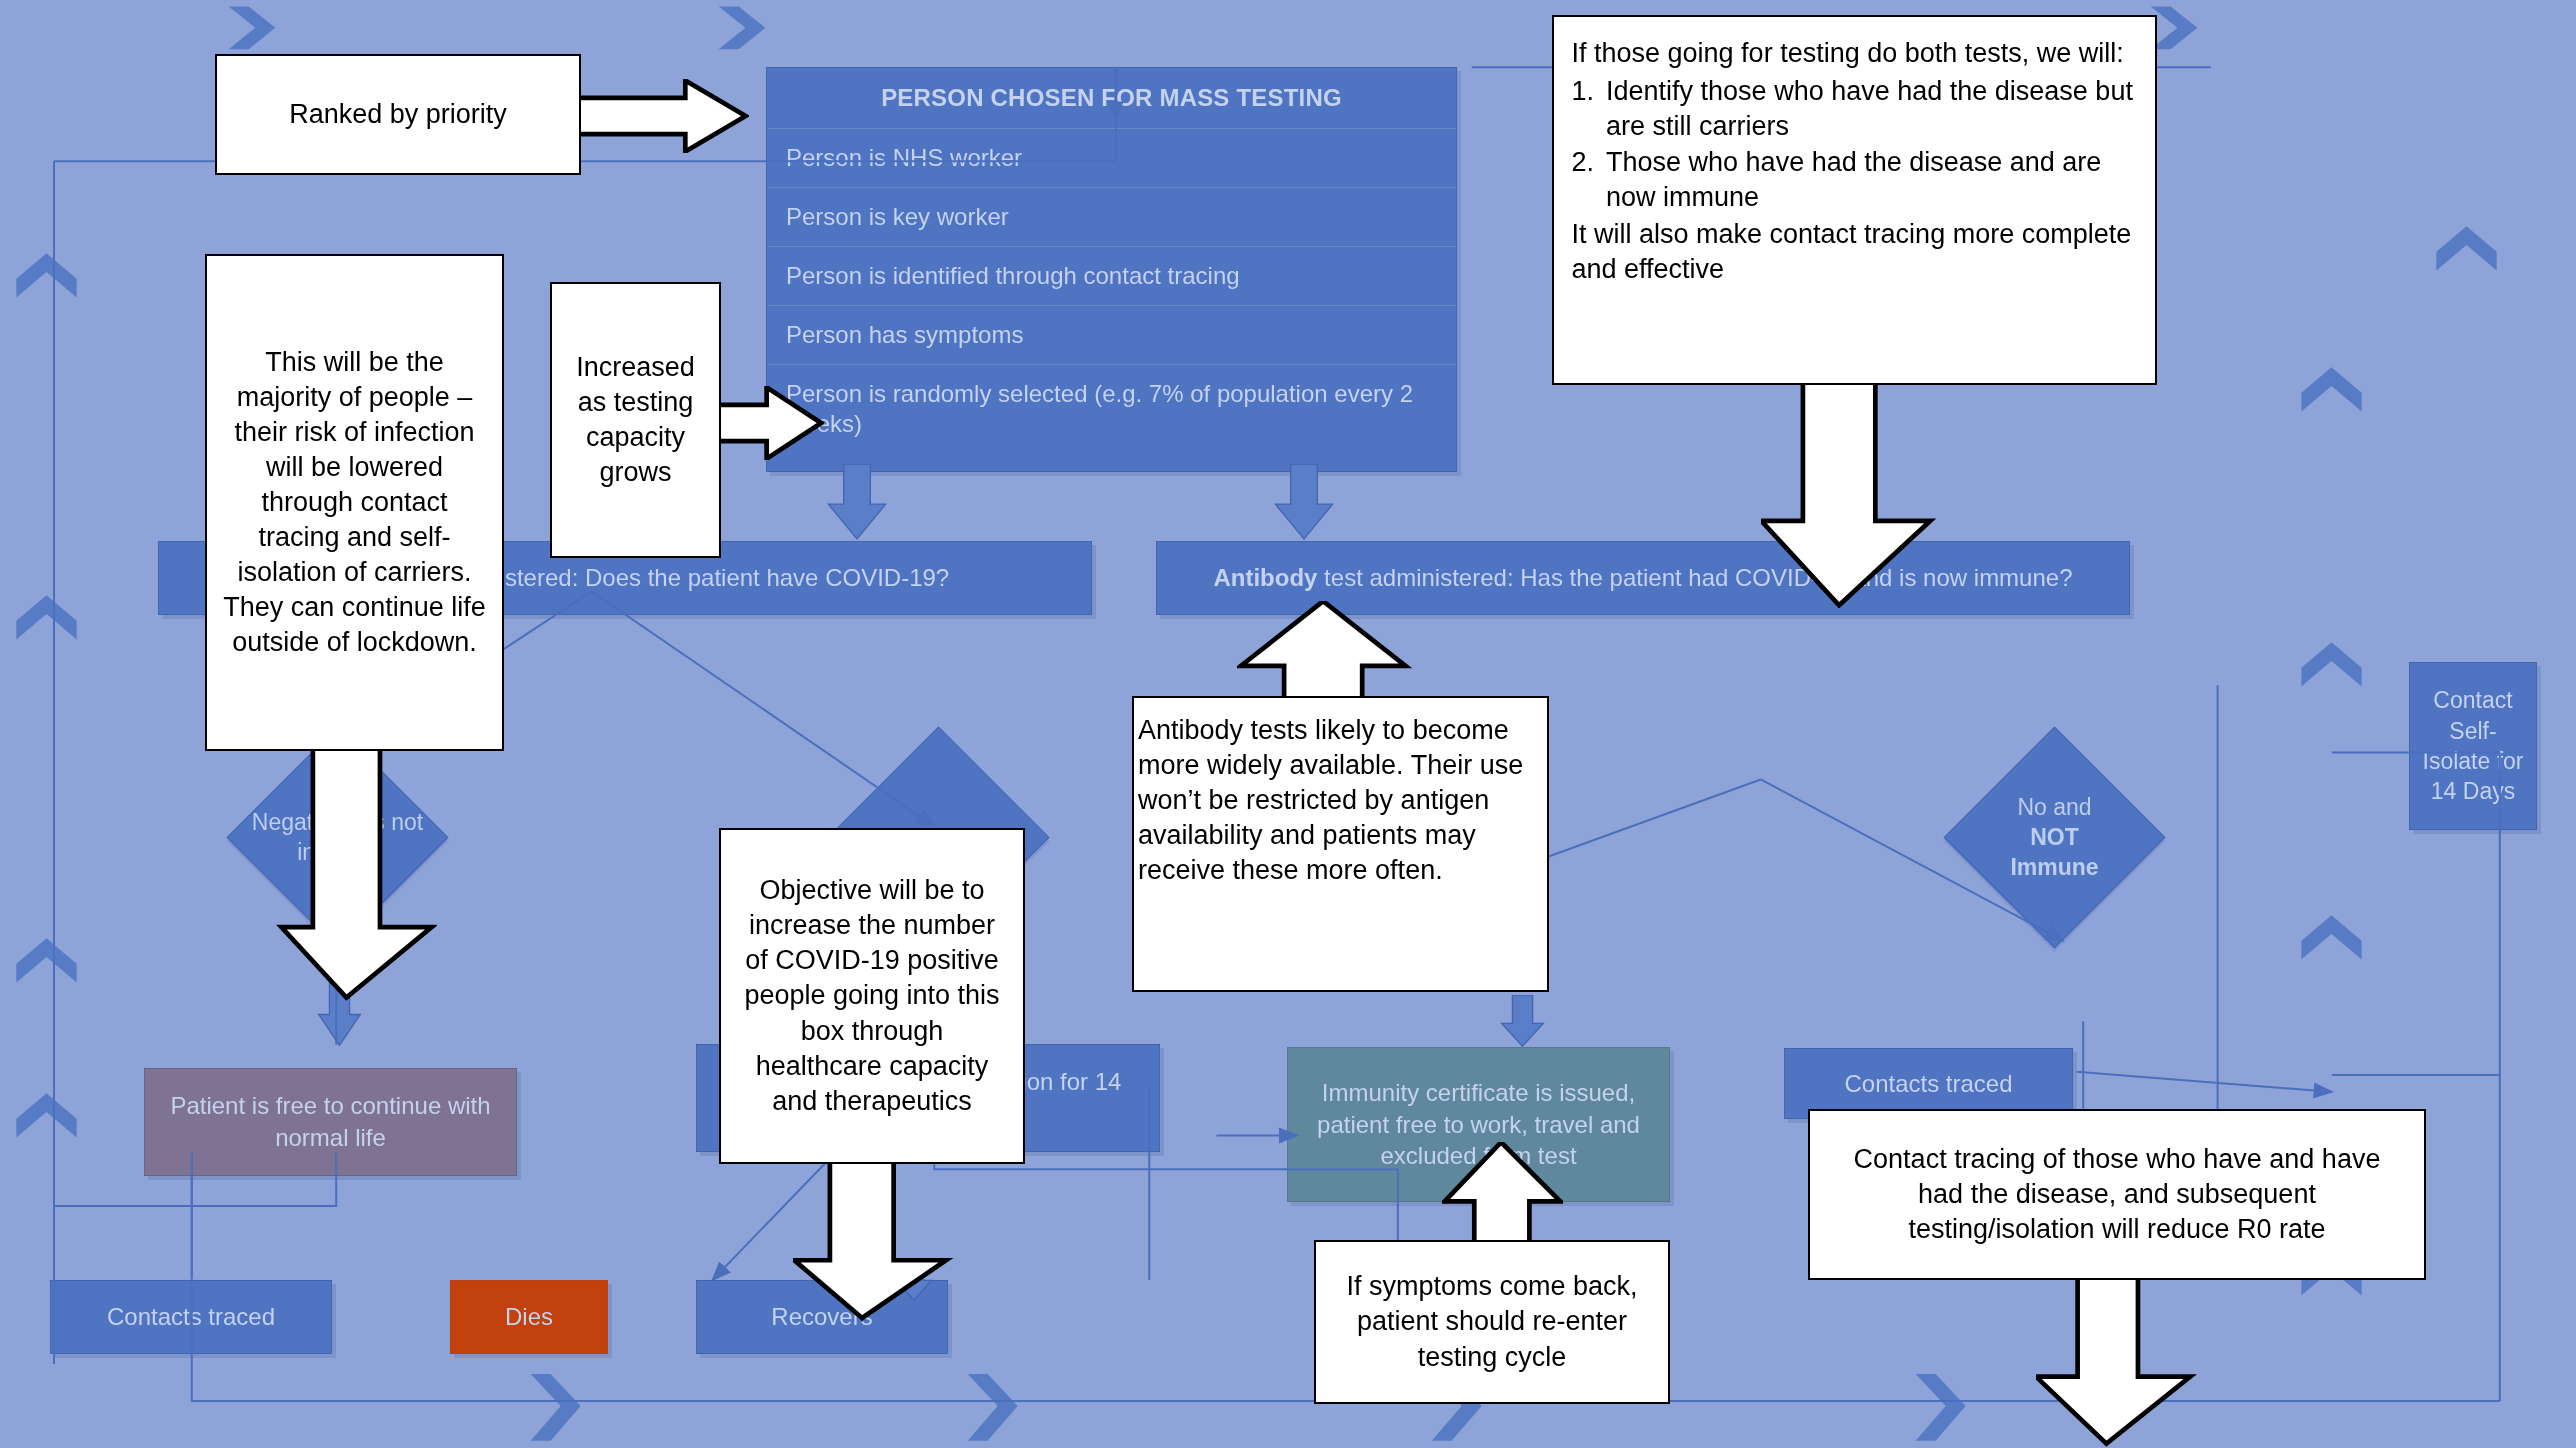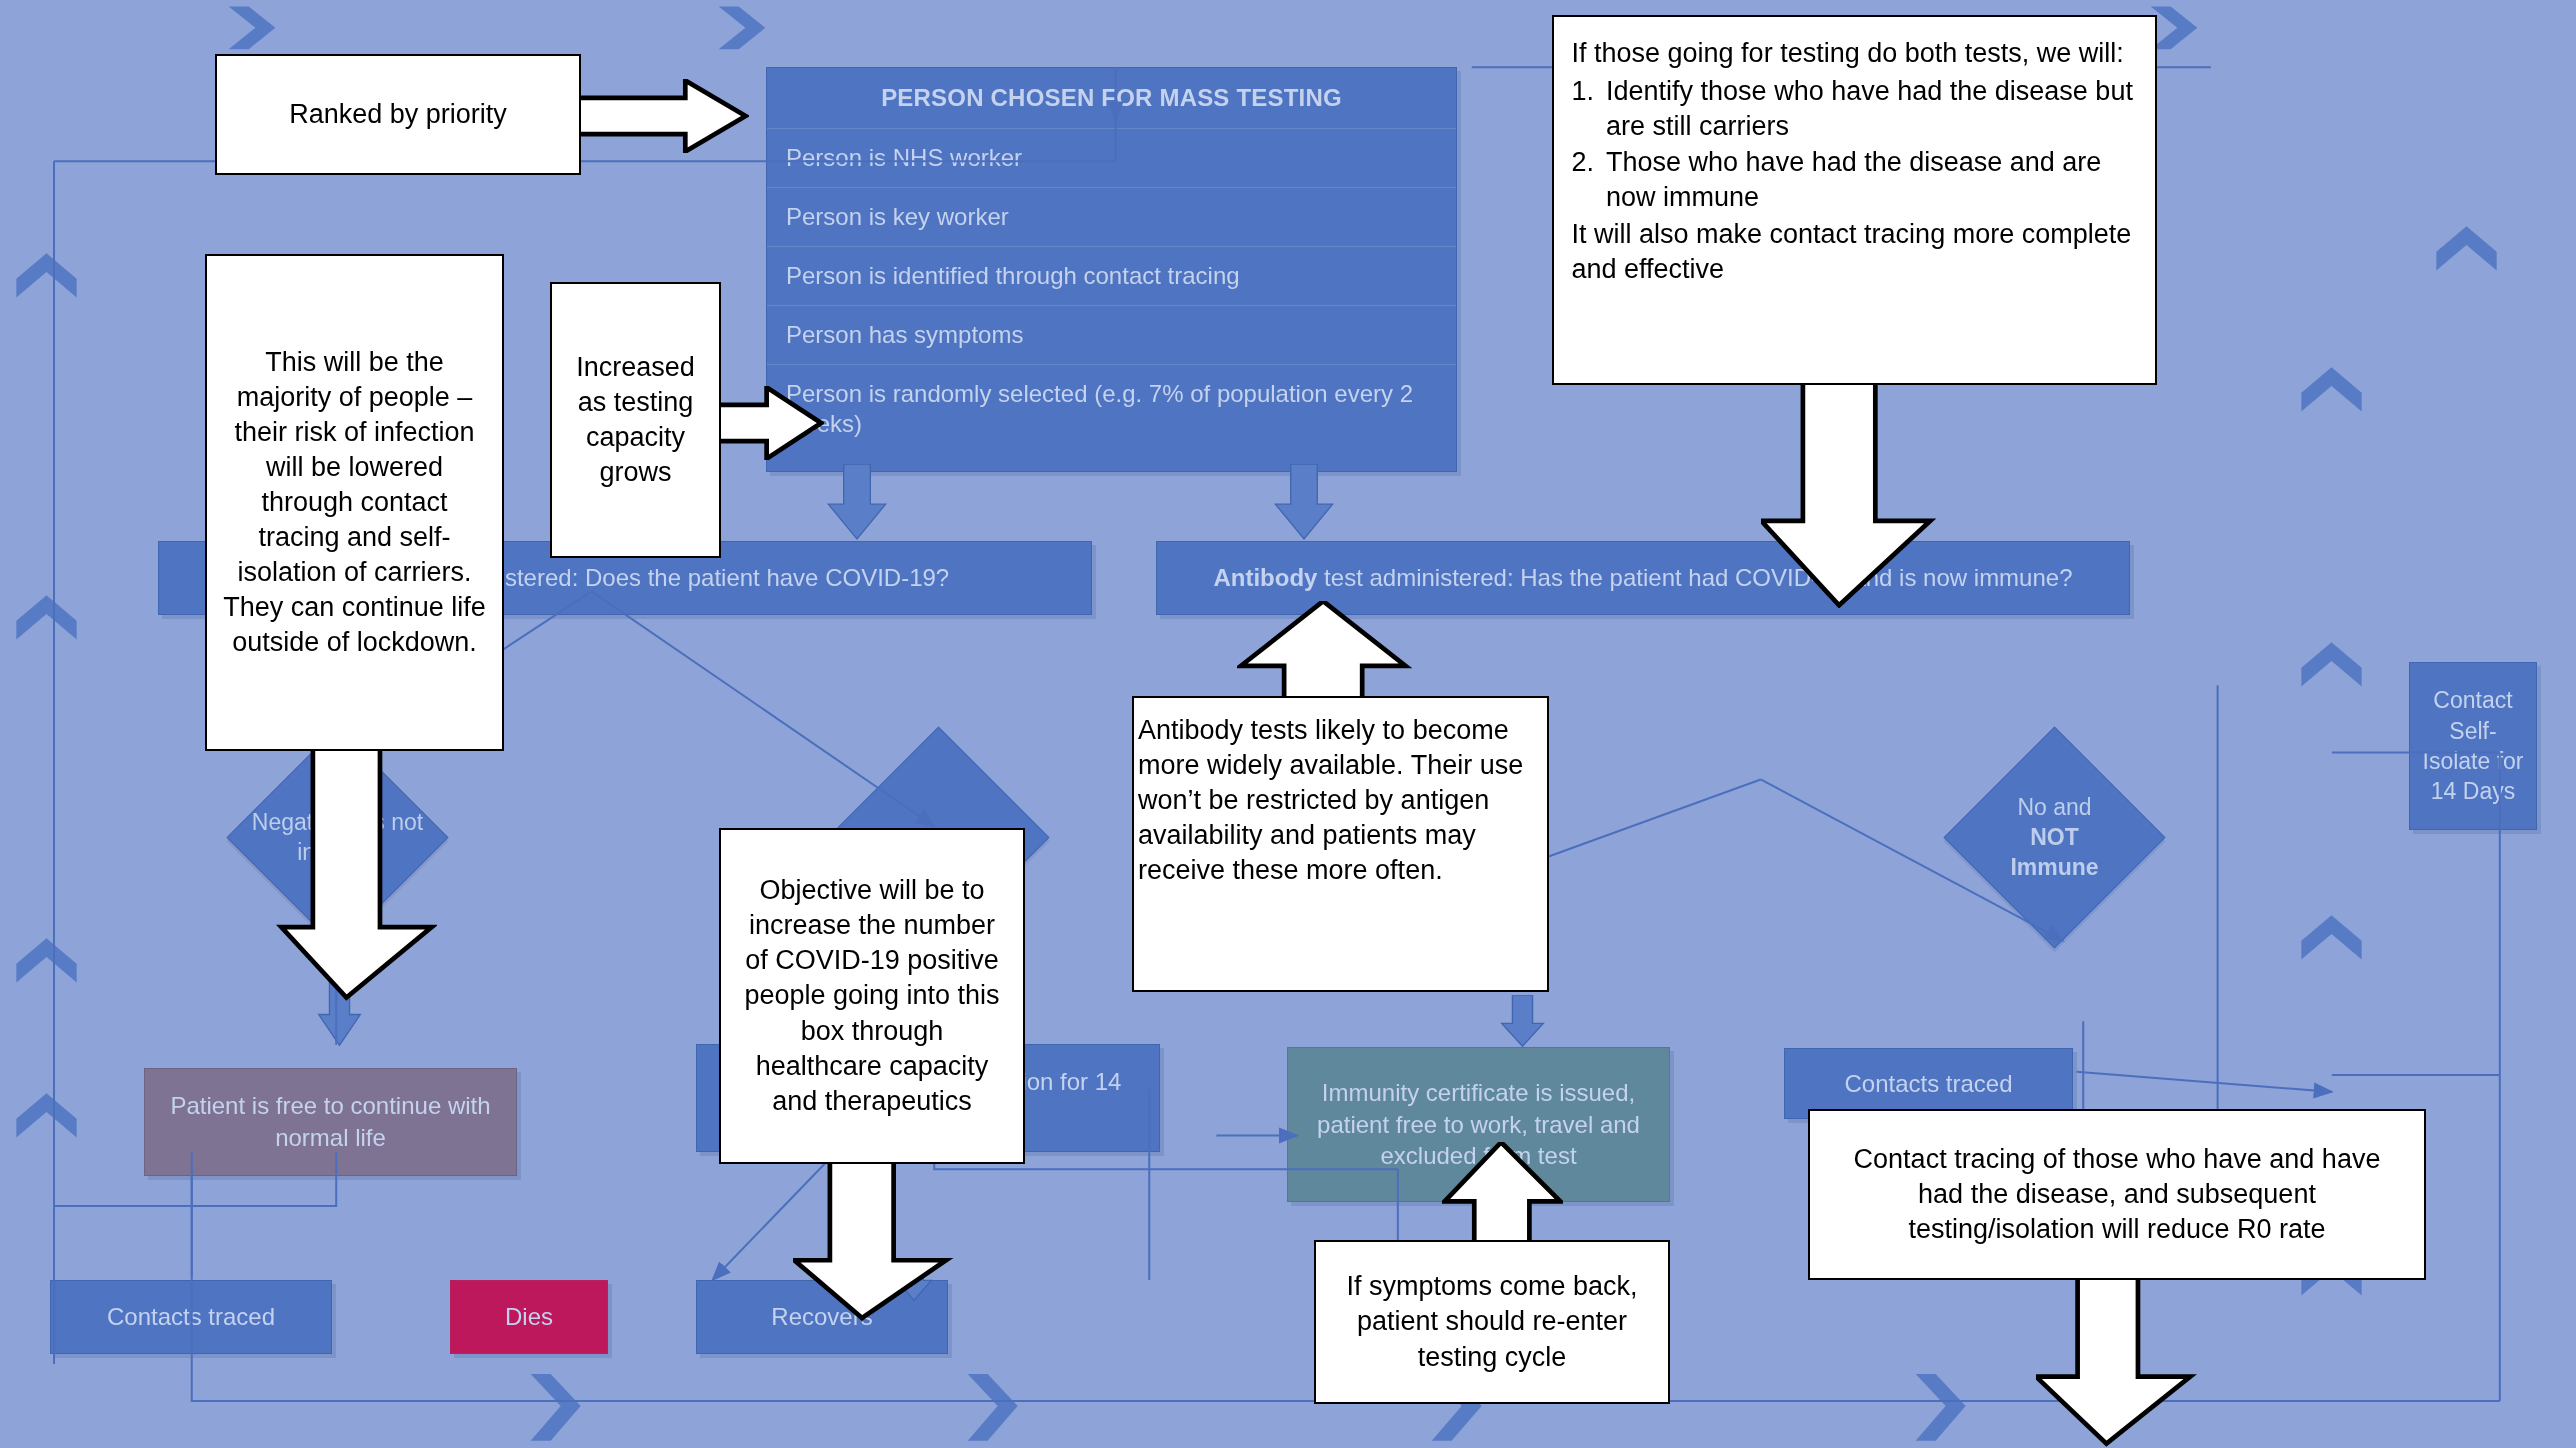--- a/index.html
+++ b/index.html
@@ -20,21 +20,21 @@
   .node{
     background:#4f74c2;
     border:1.3px solid #4166b0;
     color:#c4d2ee;
     display:flex;align-items:center;justify-content:center;
     text-align:center;
     line-height:1.32;
     box-shadow:4px 4px 0 rgba(60,85,150,0.20);
   }
   .node.mauve{background:#7e7392;border-color:#6d6382;}
-  .node.plum{background:#be185d;border-color:#84507120;}
+  .node.plum{background:#c2410c;border-color:#84507120;}
   .node.teal{background:#60889c;border-color:#55798b;}
 
   
   .listbox{
     position:absolute;
     background:#4f74c2;
     border:1.3px solid #4166b0;
     box-shadow:4px 4px 0 rgba(60,85,150,0.20);
     display:flex;flex-direction:column;
   }

